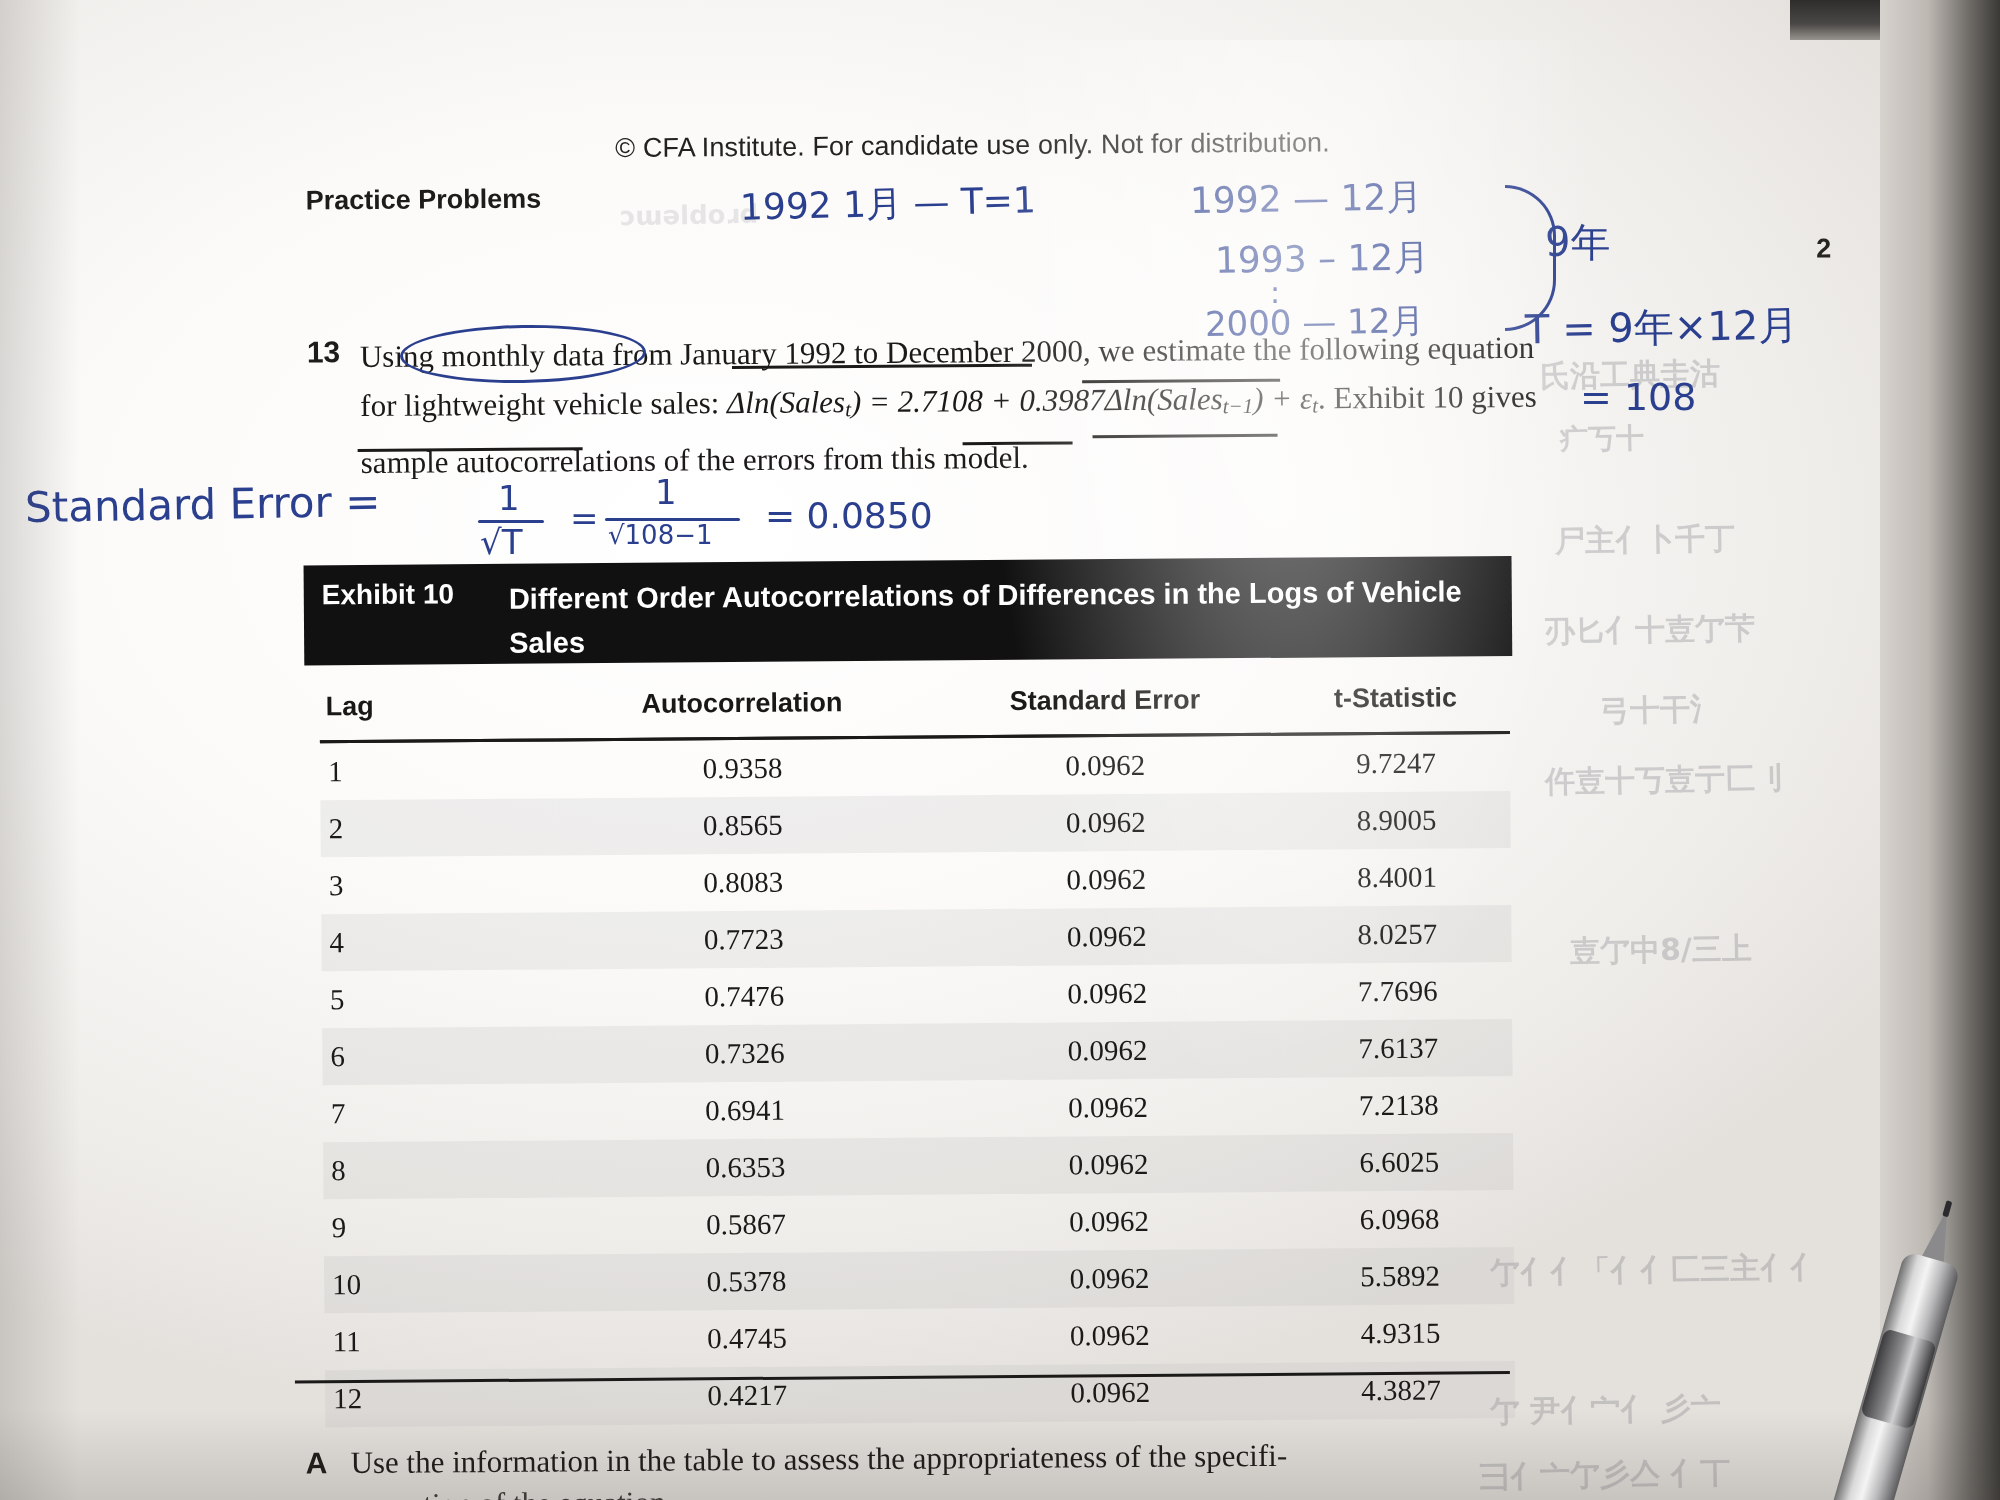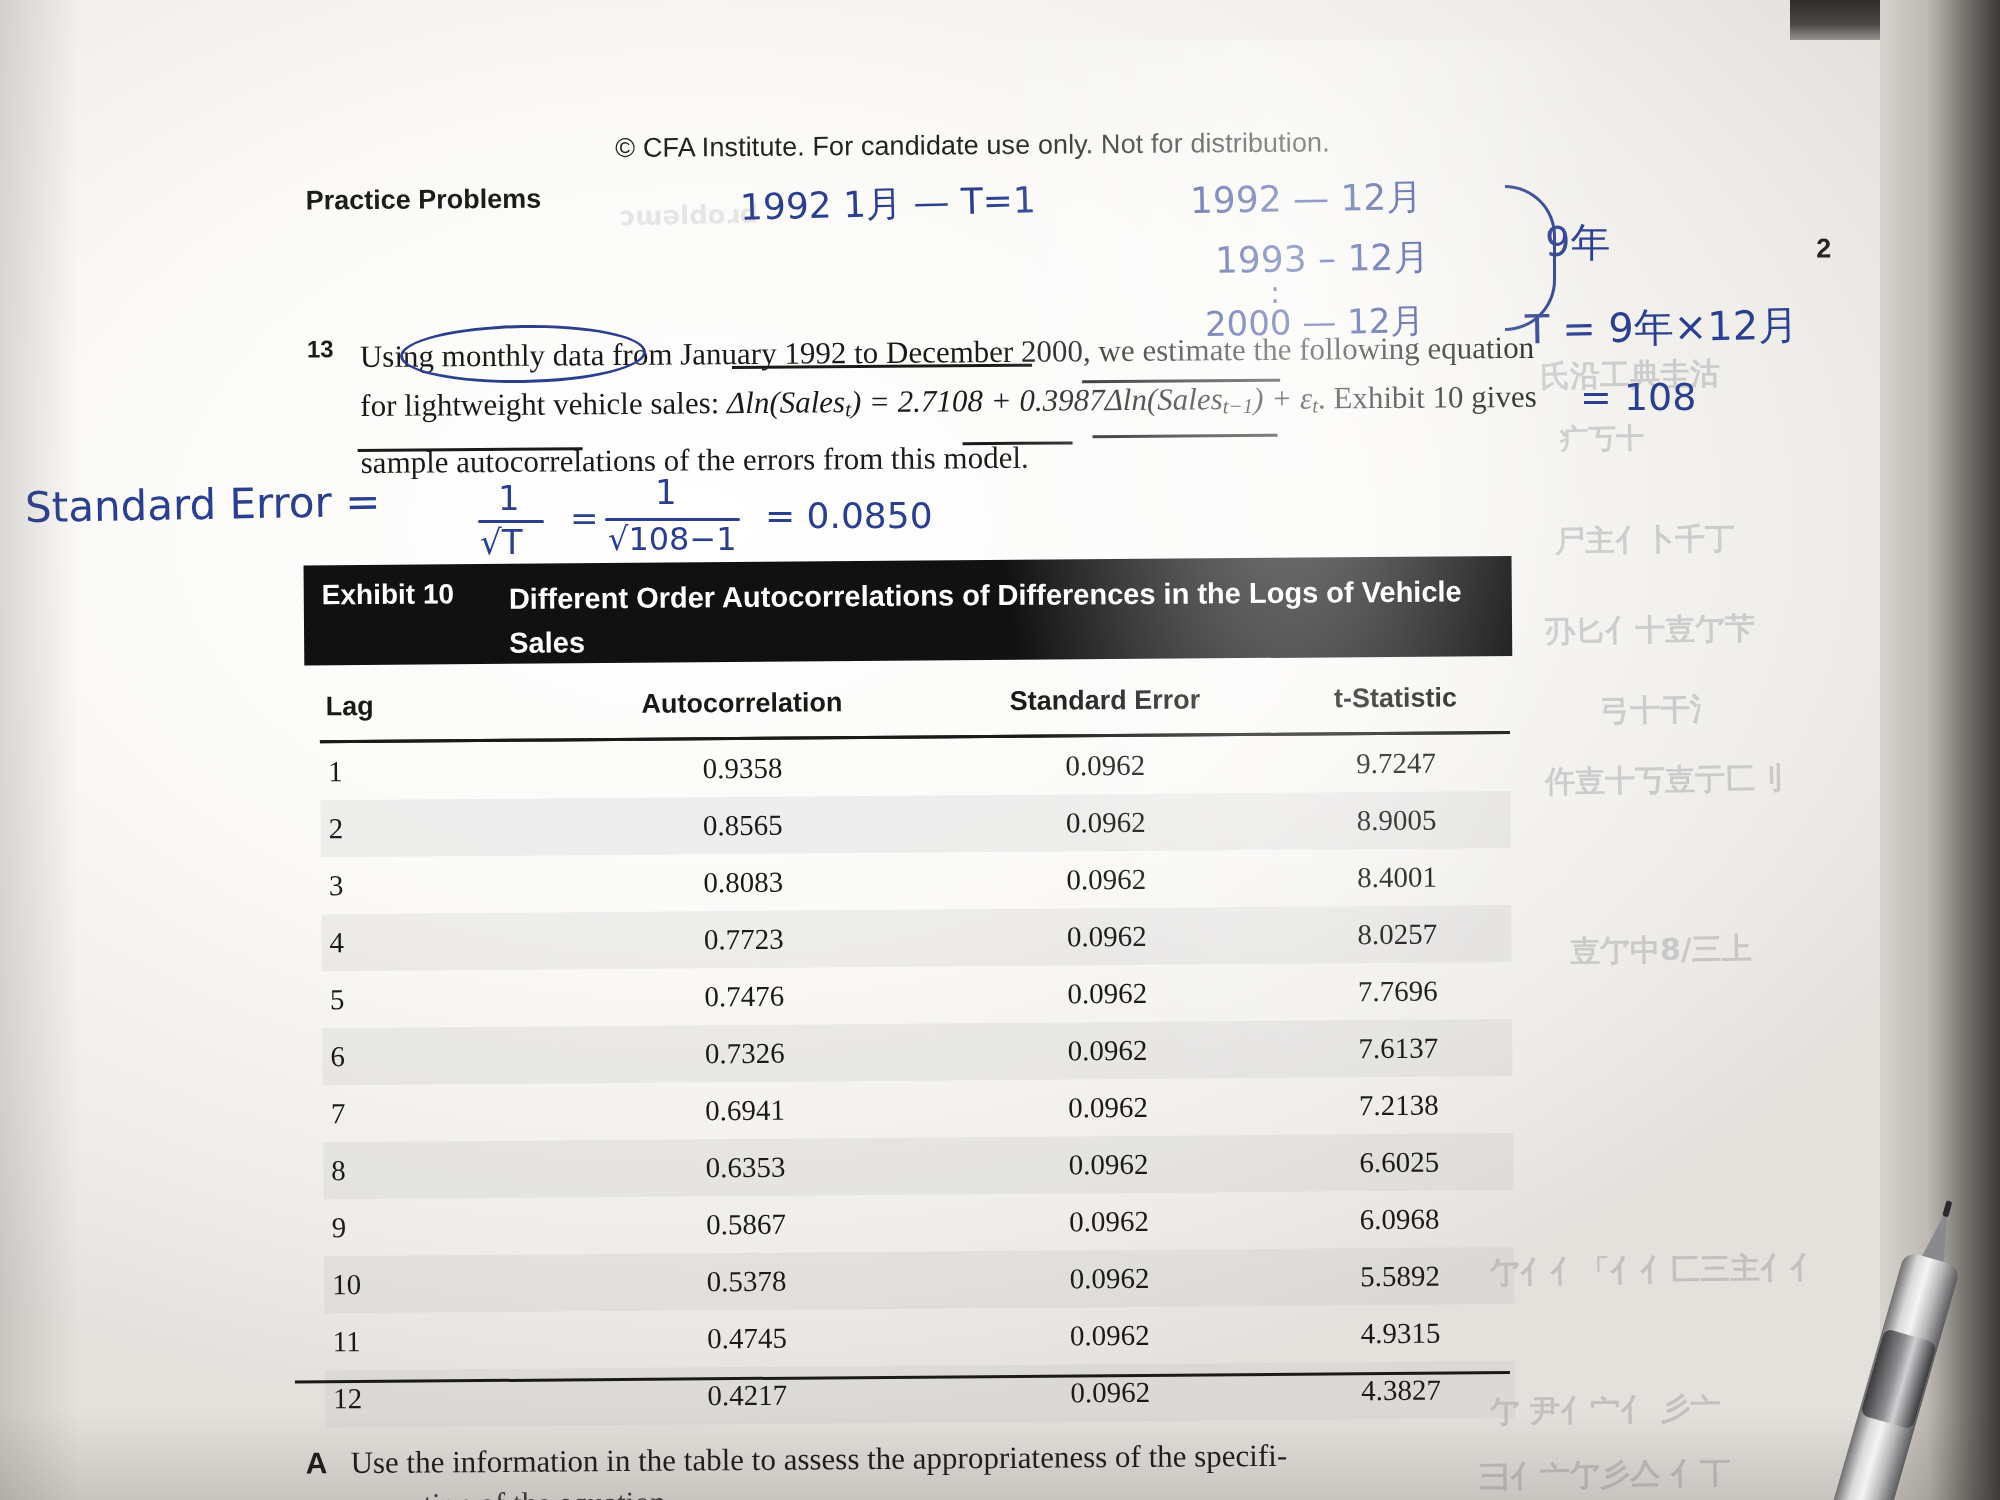--- a/index.html
+++ b/index.html
@@ -56,21 +56,21 @@
     font-weight:700;font-size:27px;color:#1d1c1a;
   }
   .page-num{
     position:absolute;left:1820px;top:240px;
     font-family:"Liberation Sans", sans-serif;
     font-weight:700;font-size:27px;color:#26251f;
   }
   .qnum{
     position:absolute;left:310px;top:330px;
     font-family:"Liberation Sans", sans-serif;
-    font-weight:700;font-size:24px;color:#1d1c1a;
+    font-weight:700;font-size:30px;color:#1d1c1a;
   }
   .qbody{
     position:absolute;left:363px;top:327px;width:1180px;
     font-size:31px;line-height:49px;color:#1b1a18;
   }
   .qbody .it{font-style:italic;}
   .sub{font-size:21px;vertical-align:-4px;}
 
   
   .exhibit-bar{
@@ -310,21 +310,21 @@
     <div class="hw" style="left:25px;top:480px;font-size:42px;transform:rotate(-1deg);">Standard Error =</div>
 
     <div class="hw" style="left:498px;top:478px;font-size:34px;">1</div>
     <div class="ink-line" style="left:478px;top:520px;width:66px;"></div>
     <div class="hw" style="left:480px;top:522px;font-size:34px;">√T</div>
 
     <div class="hw" style="left:570px;top:498px;font-size:34px;">=</div>
 
     <div class="hw" style="left:655px;top:472px;font-size:34px;">1</div>
     <div class="ink-line" style="left:605px;top:518px;width:135px;"></div>
-    <div class="hw" style="left:608px;top:520px;font-size:32px;">√108−1</div>
+    <div class="hw" style="left:608px;top:520px;font-size:26px;">√108−1</div>
 
     <div class="hw" style="left:765px;top:495px;font-size:36px;">= 0.0850</div>
   </div>
 
   <div class="glare"></div>
   <div class="page-shadow-left"></div>
   <div class="page-shadow-bottom"></div>
 
   <div class="pen">
     <div class="tip"></div>

